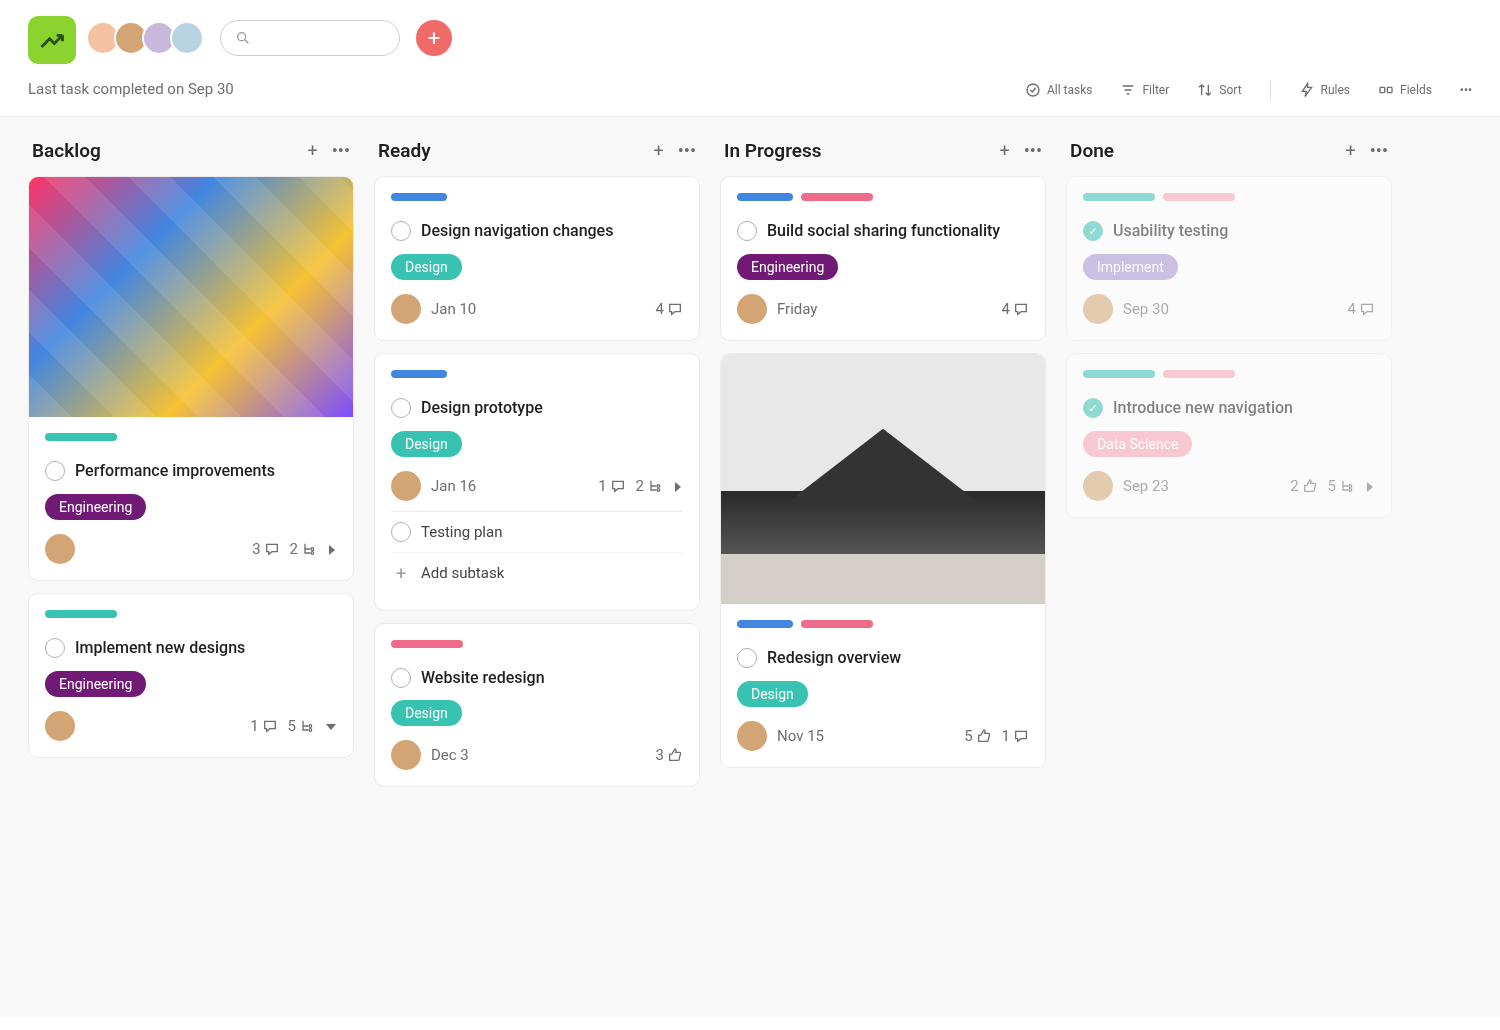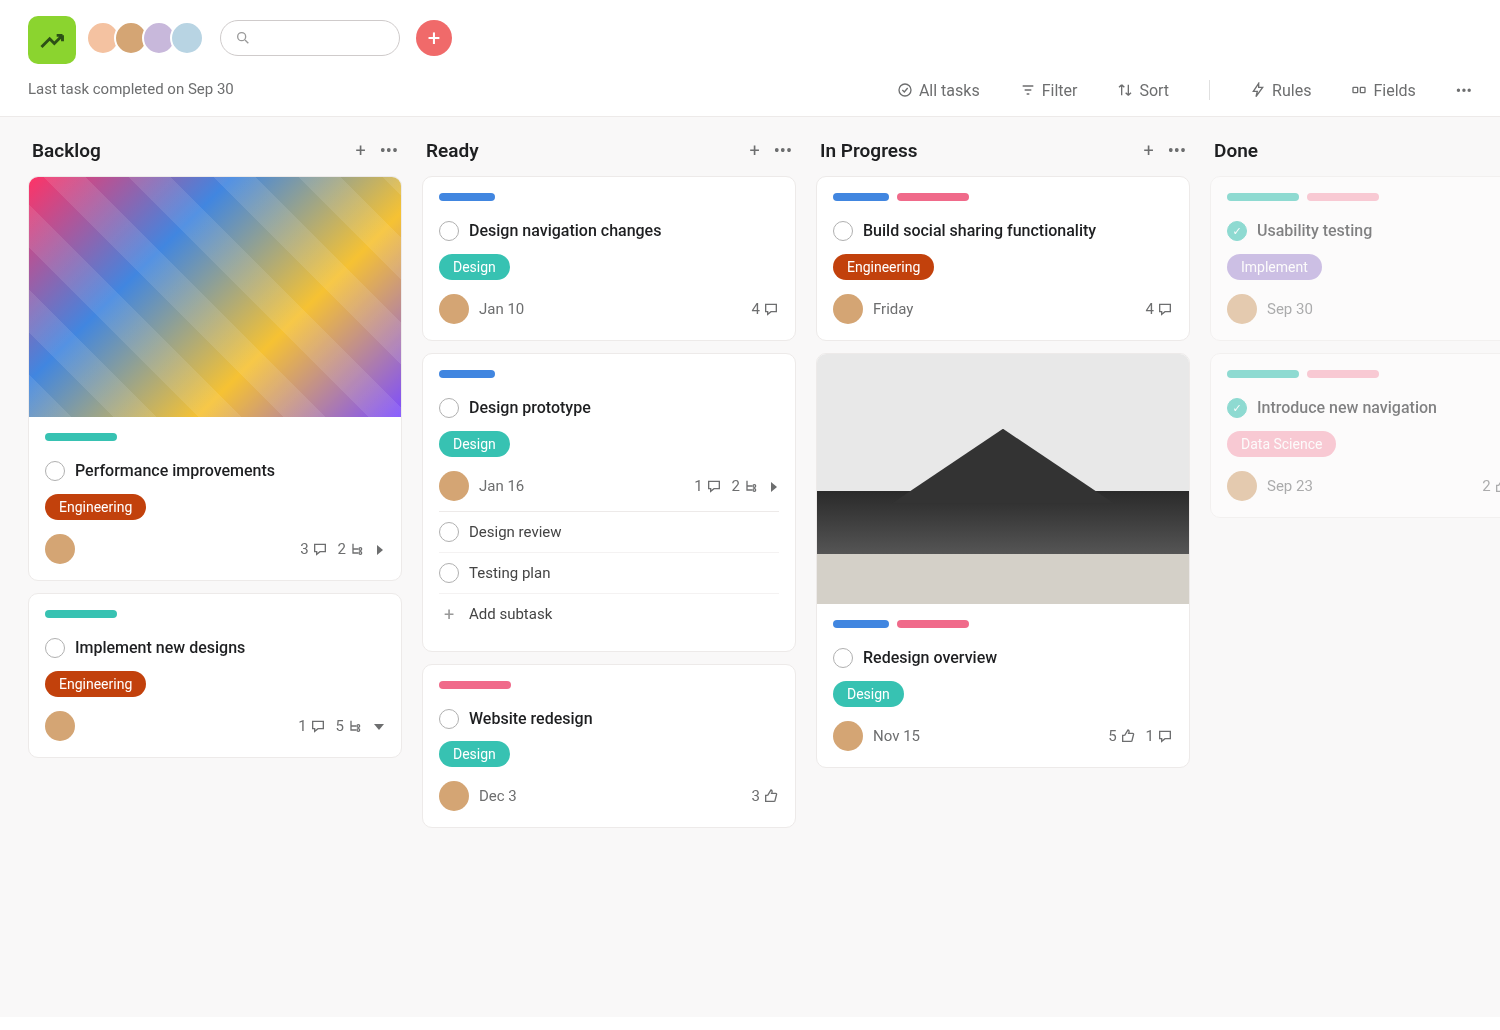--- a/index.html
+++ b/index.html
@@ -13,44 +13,44 @@
 .tab { color:#6d6e6f; font-size:17px; padding-bottom:10px; cursor:pointer; }
 .tab.active { color:#8bd42f; border-bottom:3px solid #8bd42f; font-weight:500; }
 .header-right { display:flex; align-items:center; gap:16px; margin-top:4px; }
 .avatars { display:flex; }
 .avatar { width:34px; height:34px; border-radius:50%; border:2px solid #fff; margin-left:-6px; background:#ddd; display:flex; align-items:center; justify-content:center; font-size:12px; overflow:hidden; }
 .avatar.p1{background:#f4c2a1;} .avatar.p2{background:#d4a574;} .avatar.p3{background:#c8b8db;} .avatar.p4{background:#b8d4e3;}
 .search-box { width:180px; height:36px; border:1px solid #cfcbcb; border-radius:18px; display:flex; align-items:center; padding:0 14px; }
 .add-btn { width:36px; height:36px; background:#f06a6a; border-radius:50%; display:flex; align-items:center; justify-content:center; cursor:pointer; color:#fff; font-size:22px; }
 .toolbar { display:flex; align-items:flex-start; justify-content:space-between; padding:16px 28px; border-bottom:1px solid #edeae9; }
 .toolbar-left { color:#6d6e6f; font-size:15px; }
-.toolbar-right { display:flex; align-items:center; gap:40px; color:#6d6e6f; font-size:16px; }
+.toolbar-right { display:flex; align-items:center; gap:28px; color:#6d6e6f; font-size:12px; }
 .toolbar-item { display:flex; align-items:center; gap:6px; cursor:pointer; }
 .divider { width:1px; height:20px; background:#e0e0e0; }
 .board { display:flex; gap:20px; padding:22px 28px; background:#f9f8f8; min-height:900px; }
-.column { width:374px; flex-shrink:0; }
+.column { width:326px; flex-shrink:0; }
 .col-head { display:flex; align-items:center; justify-content:space-between; margin-bottom:14px; padding:0 4px; }
 .col-title { font-size:19px; font-weight:600; }
 .col-actions { display:flex; gap:14px; color:#6d6e6f; }
 .col-actions span { cursor:pointer; font-size:18px; }
 .card { background:#fff; border:1px solid #edeae9; border-radius:10px; margin-bottom:12px; overflow:hidden; }
 .card.done { opacity:0.55; }
 .card-body { padding:16px; }
 .pills { display:flex; gap:8px; margin-bottom:12px; }
 .pill { height:8px; border-radius:4px; }
 .pill.blue { width:56px; background:#4186e0; }
 .pill.pink { width:72px; background:#f06a8a; }
 .pill.teal { width:72px; background:#37c2b2; }
 .pill.lpink{ width:72px; background:#f8a3b5; }
 .task-row { display:flex; align-items:center; gap:10px; margin-bottom:12px;margin-top:20px; }
 .check { width:20px; height:20px; border:1.5px solid #b0b0b0; border-radius:50%; flex-shrink:0; display:flex; align-items:center; justify-content:center; }
 .check.done { background:#37c2b2; border-color:#37c2b2; color:#fff; font-size:11px; }
 .task-title { font-size:16px; font-weight:500; line-height:1.3; }
 .tag { display:inline-block; padding:5px 14px; border-radius:14px; font-size:14px; font-weight:400; margin-bottom:14px; }
-.tag.eng { background:#c2410c; color:#fff; }
+.tag.eng { background:#701a75; color:#fff; }
 .tag.des { background:#37c2b2; color:#fff; }
 .tag.res { background:#a991d4; color:#fff; }
 .tag.ds  { background:#f8a3b5; color:#fff; }
 .card-foot { display:flex; align-items:center; justify-content:space-between; }
 .foot-left { display:flex; align-items:center; gap:10px; }
 .sm-avatar { width:30px; height:30px; border-radius:50%; background:#d4a574; flex-shrink:0; }
 .date { color:#6d6e6f; font-size:15px; }
 .counts { display:flex; align-items:center; gap:10px; color:#6d6e6f; font-size:15px; }
 .counts .c { display:flex; align-items:center; gap:3px; }
 .subtasks { border-top:1px solid #edeae9; margin-top:10px; }
@@ -237,24 +237,20 @@
                   <circle cx="17" cy="12" r="2"></circle>
                   <circle cx="17" cy="18" r="2"></circle>
                 </svg></span>
               <span><svg width="10" height="14" viewBox="0 0 10 14" fill="#6d6e6f">
                   <path d="M2 2 L8 7 L2 12 Z"></path>
                 </svg></span>
             </div>
           </div><div class="subtasks">
             <div class="subtask-row">
               <span class="check"></span>
-              <span>Design review</span>
-            </div>
-            <div class="subtask-row">
-              <span class="check"></span>
               <span>Testing plan</span>
             </div>
             <div class="subtask-row">
               <span class="plus">+</span>
               <span>Add subtask</span>
             </div>
           </div></div>
       </div>
       <div class="card">
         <div class="card-body"><div class="pills">

